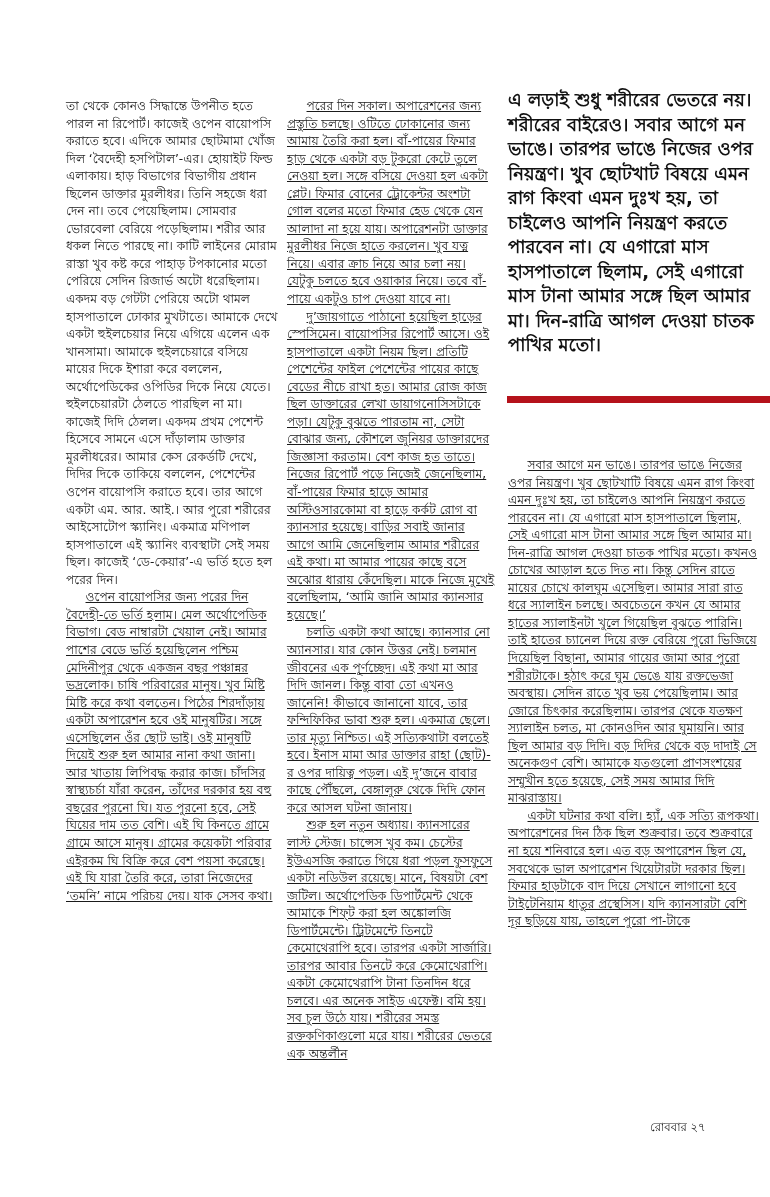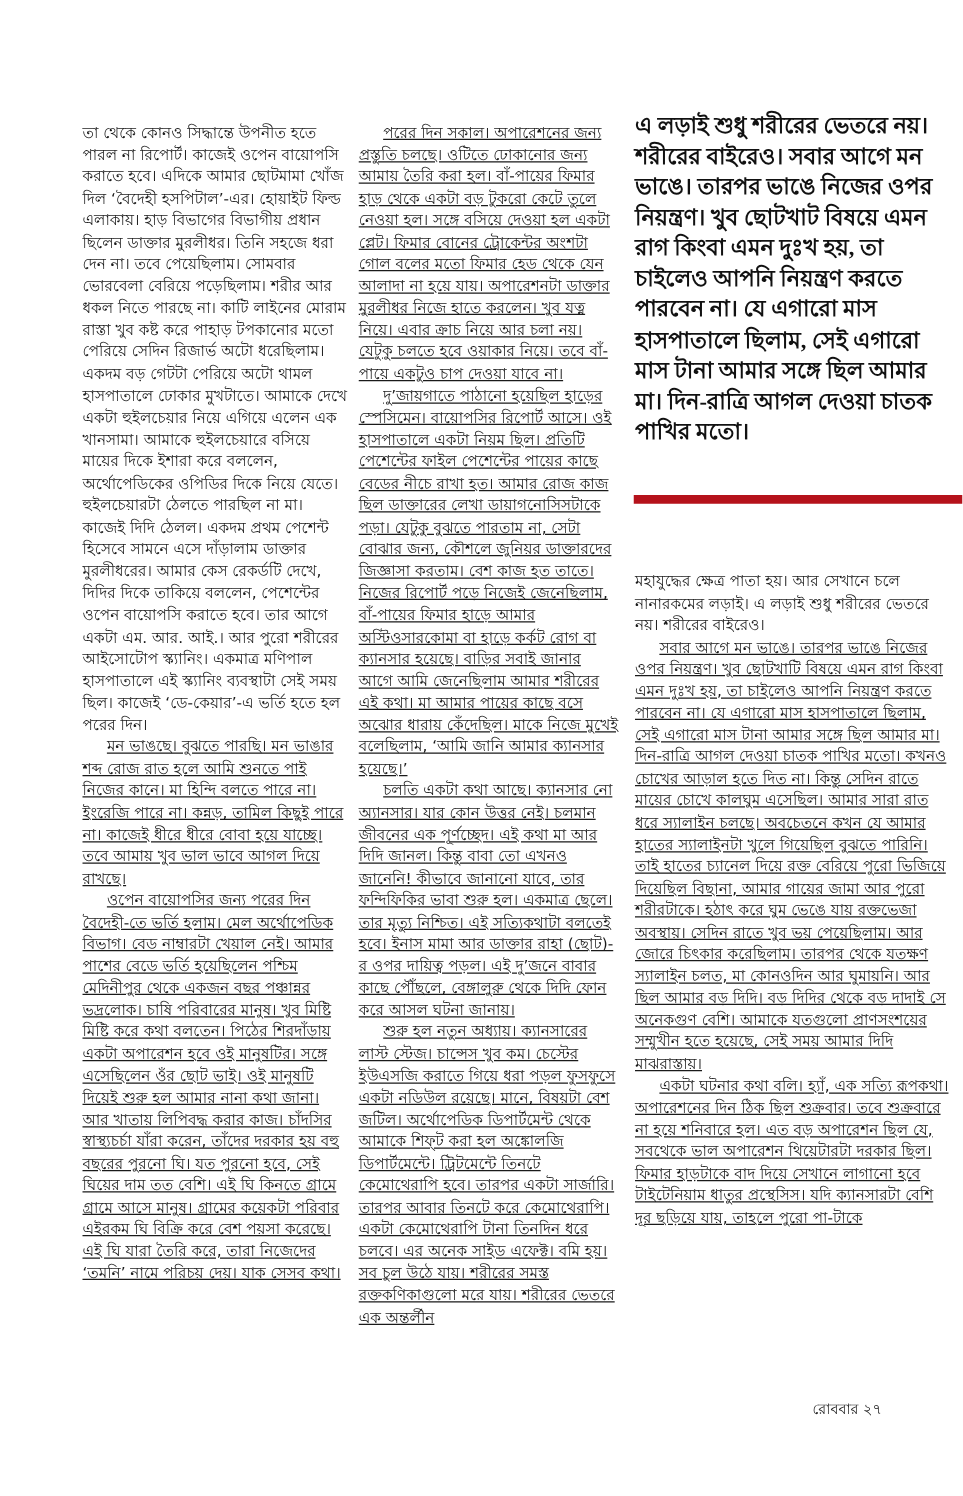--- a/index.html
+++ b/index.html
@@ -5,48 +5,46 @@
   html, body { margin: 0; padding: 0; background: #ffffff; }
   body { width: 770px; height: 1197px; position: relative; overflow: hidden;
          font-family: "DejaVu Sans", sans-serif; color: #1a1a1a; }
   .col { position: absolute; font-size: 12.2px; line-height: 17.55px; margin-top: 16px; }
   #col-left { left: 66px; top: 82px; width: 212px; }
   #col-mid { left: 287px; top: 82px; width: 208px; }
   #col-right { left: 508px; top: 441px; width: 252px; }
   .col p { margin: 0; text-align: left; }
   .col p.indent { text-indent: 1.6em; text-decoration: underline; }
   .pull { position: absolute; left: 508px; top: 88px; width: 255px;
-          font-size: 18px; line-height: 24.5px; font-weight: bold; color: #111; font-family: Liberation Serif, serif; }
+          font-size: 18px; line-height: 24.5px; font-weight: bold; color: #111; }
   .pull p { margin: 0; }
   .red-rule { position: absolute; left: 507px; top: 396px; width: 263px; height: 7px; background: #b5121b; }
   .footer { position: absolute; left: 650px; top: 1119px; font-size: 11.5px; color: #222; }
 </style>
 </head>
 <body>
 
 <div id="col-left" class="col">
   <p>তা থেকে কোনও সিদ্ধান্তে উপনীত হতে পারল না রিপোর্ট। কাজেই ওপেন বায়োপসি করাতে হবে। এদিকে আমার ছোটমামা খোঁজ দিল ‘বৈদেহী হসপিটাল’-এর। হোয়াইট ফিল্ড এলাকায়। হাড় বিভাগের বিভাগীয় প্রধান ছিলেন ডাক্তার মুরলীধর। তিনি সহজে ধরা দেন না। তবে পেয়েছিলাম। সোমবার ভোরবেলা বেরিয়ে পড়েছিলাম। শরীর আর ধকল নিতে পারছে না। কাটি লাইনের মোরাম রাস্তা খুব কষ্ট করে পাহাড় টপকানোর মতো পেরিয়ে সেদিন রিজার্ভ অটো ধরেছিলাম। একদম বড় গেটটা পেরিয়ে অটো থামল হাসপাতালে ঢোকার মুখটাতে। আমাকে দেখে একটা হুইলচেয়ার নিয়ে এগিয়ে এলেন এক খানসামা। আমাকে হুইলচেয়ারে বসিয়ে মায়ের দিকে ইশারা করে বললেন, অর্থোপেডিকের ওপিডির দিকে নিয়ে যেতে। হুইলচেয়ারটা ঠেলতে পারছিল না মা। কাজেই দিদি ঠেলল। একদম প্রথম পেশেন্ট হিসেবে সামনে এসে দাঁড়ালাম ডাক্তার মুরলীধরের। আমার কেস রেকর্ডটি দেখে, দিদির দিকে তাকিয়ে বললেন, পেশেন্টের ওপেন বায়োপসি করাতে হবে। তার আগে একটা এম. আর. আই.। আর পুরো শরীরের আইসোটোপ স্ক্যানিং। একমাত্র মণিপাল হাসপাতালে এই স্ক্যানিং ব্যবস্থাটা সেই সময় ছিল। কাজেই ‘ডে-কেয়ার’-এ ভর্তি হতে হল পরের দিন।</p>
-  <p class="indent">মন ভাঙছে। বুঝতে পারছি। মন ভাঙার শব্দ রোজ রাত হলে আমি শুনতে পাই নিজের কানে। মা হিন্দি বলতে পারে না। ইংরেজি পারে না। কন্নড়, তামিল কিছুই পারে না। কাজেই ধীরে ধীরে বোবা হয়ে যাচ্ছে। তবে আমায় খুব ভাল ভাবে আগল দিয়ে রাখছে।</p>
   <p class="indent">ওপেন বায়োপসির জন্য পরের দিন বৈদেহী-তে ভর্তি হলাম। মেল অর্থোপেডিক বিভাগ। বেড নাম্বারটা খেয়াল নেই। আমার পাশের বেডে ভর্তি হয়েছিলেন পশ্চিম মেদিনীপুর থেকে একজন বছর পঞ্চান্নর ভদ্রলোক। চাষি পরিবারের মানুষ। খুব মিষ্টি মিষ্টি করে কথা বলতেন। পিঠের শিরদাঁড়ায় একটা অপারেশন হবে ওই মানুষটির। সঙ্গে এসেছিলেন ওঁর ছোট ভাই। ওই মানুষটি দিয়েই শুরু হল আমার নানা কথা জানা। আর খাতায় লিপিবদ্ধ করার কাজ। চাঁদসির স্বাস্থ্যচর্চা যাঁরা করেন, তাঁদের দরকার হয় বহু বছরের পুরনো ঘি। যত পুরনো হবে, সেই ঘিয়ের দাম তত বেশি। এই ঘি কিনতে গ্রামে গ্রামে আসে মানুষ। গ্রামের কয়েকটা পরিবার এইরকম ঘি বিক্রি করে বেশ পয়সা করেছে। এই ঘি যারা তৈরি করে, তারা নিজেদের ‘তমনি’ নামে পরিচয় দেয়। যাক সেসব কথা।</p>
 </div>
 
 <div id="col-mid" class="col">
   <p class="indent">পরের দিন সকাল। অপারেশনের জন্য প্রস্তুতি চলছে। ওটিতে ঢোকানোর জন্য আমায় তৈরি করা হল। বাঁ-পায়ের ফিমার হাড় থেকে একটা বড় টুকরো কেটে তুলে নেওয়া হল। সঙ্গে বসিয়ে দেওয়া হল একটা প্লেট। ফিমার বোনের ট্রোকেন্টর অংশটা গোল বলের মতো ফিমার হেড থেকে যেন আলাদা না হয়ে যায়। অপারেশনটা ডাক্তার মুরলীধর নিজে হাতে করলেন। খুব যত্ন নিয়ে। এবার ক্রাচ নিয়ে আর চলা নয়। যেটুকু চলতে হবে ওয়াকার নিয়ে। তবে বাঁ-পায়ে একটুও চাপ দেওয়া যাবে না।</p>
   <p class="indent">দু’জায়গাতে পাঠানো হয়েছিল হাড়ের স্পেসিমেন। বায়োপসির রিপোর্ট আসে। ওই হাসপাতালে একটা নিয়ম ছিল। প্রতিটি পেশেন্টের ফাইল পেশেন্টের পায়ের কাছে বেডের নীচে রাখা হত। আমার রোজ কাজ ছিল ডাক্তারের লেখা ডায়াগনোসিসটাকে পড়া। যেটুকু বুঝতে পারতাম না, সেটা বোঝার জন্য, কৌশলে জুনিয়র ডাক্তারদের জিজ্ঞাসা করতাম। বেশ কাজ হত তাতে। নিজের রিপোর্ট পড়ে নিজেই জেনেছিলাম, বাঁ-পায়ের ফিমার হাড়ে আমার অস্টিওসারকোমা বা হাড়ে কর্কট রোগ বা ক্যানসার হয়েছে। বাড়ির সবাই জানার আগে আমি জেনেছিলাম আমার শরীরের এই কথা। মা আমার পায়ের কাছে বসে অঝোর ধারায় কেঁদেছিল। মাকে নিজে মুখেই বলেছিলাম, ‘আমি জানি আমার ক্যানসার হয়েছে।’</p>
   <p class="indent">চলতি একটা কথা আছে। ক্যানসার নো অ্যানসার। যার কোন উত্তর নেই। চলমান জীবনের এক পূর্ণচ্ছেদ। এই কথা মা আর দিদি জানল। কিন্তু বাবা তো এখনও জানেনি! কীভাবে জানানো যাবে, তার ফন্দিফিকির ভাবা শুরু হল। একমাত্র ছেলে। তার মৃত্যু নিশ্চিত। এই সত্যিকথাটা বলতেই হবে। ইনাস মামা আর ডাক্তার রাহা (ছোট)-র ওপর দায়িত্ব পড়ল। এই দু’জনে বাবার কাছে পৌঁছলে, বেঙ্গালুরু থেকে দিদি ফোন করে আসল ঘটনা জানায়।</p>
   <p class="indent">শুরু হল নতুন অধ্যায়। ক্যানসারের লাস্ট স্টেজ। চান্সেস খুব কম। চেস্টের ইউএসজি করাতে গিয়ে ধরা পড়ল ফুসফুসে একটা নডিউল রয়েছে। মানে, বিষয়টা বেশ জটিল। অর্থোপেডিক ডিপার্টমেন্ট থেকে আমাকে শিফ্‌ট করা হল অঙ্কোলজি ডিপার্টমেন্টে। ট্রিটমেন্টে তিনটে কেমোথেরাপি হবে। তারপর একটা সার্জারি। তারপর আবার তিনটে করে কেমোথেরাপি। একটা কেমোথেরাপি টানা তিনদিন ধরে চলবে। এর অনেক সাইড এফেক্ট। বমি হয়। সব চুল উঠে যায়। শরীরের সমস্ত রক্তকণিকাগুলো মরে যায়। শরীরের ভেতরে এক অন্তর্লীন</p>
 </div>
 
 <div class="pull">
   <p>এ লড়াই শুধু শরীরের ভেতরে নয়। শরীরের বাইরেও। সবার আগে মন ভাঙে। তারপর ভাঙে নিজের ওপর নিয়ন্ত্রণ। খুব ছোটখাট বিষয়ে এমন রাগ কিংবা এমন দুঃখ হয়, তা চাইলেও আপনি নিয়ন্ত্রণ করতে পারবেন না। যে এগারো মাস হাসপাতালে ছিলাম, সেই এগারো মাস টানা আমার সঙ্গে ছিল আমার মা। দিন-রাত্রি আগল দেওয়া চাতক পাখির মতো।</p>
 </div>
 
 <div class="red-rule" style="background: rgb(181, 18, 27);"></div>
 
 <div id="col-right" class="col">
-  <p>মহাযুদ্ধের ক্ষেত্র পাতা হয়। আর সেখানে চলে নানারকমের লড়াই। এ লড়াই শুধু শরীরের ভেতরে নয়। শরীরের বাইরেও।</p>
   <p class="indent">সবার আগে মন ভাঙে। তারপর ভাঙে নিজের ওপর নিয়ন্ত্রণ। খুব ছোটখাটি বিষয়ে এমন রাগ কিংবা এমন দুঃখ হয়, তা চাইলেও আপনি নিয়ন্ত্রণ করতে পারবেন না। যে এগারো মাস হাসপাতালে ছিলাম, সেই এগারো মাস টানা আমার সঙ্গে ছিল আমার মা। দিন-রাত্রি আগল দেওয়া চাতক পাখির মতো। কখনও চোখের আড়াল হতে দিত না। কিন্তু সেদিন রাতে মায়ের চোখে কালঘুম এসেছিল। আমার সারা রাত ধরে স্যালাইন চলছে। অবচেতনে কখন যে আমার হাতের স্যালাইনটা খুলে গিয়েছিল বুঝতে পারিনি। তাই হাতের চ্যানেল দিয়ে রক্ত বেরিয়ে পুরো ভিজিয়ে দিয়েছিল বিছানা, আমার গায়ের জামা আর পুরো শরীরটাকে। হঠাৎ করে ঘুম ভেঙে যায় রক্তভেজা অবস্থায়। সেদিন রাতে খুব ভয় পেয়েছিলাম। আর জোরে চিৎকার করেছিলাম। তারপর থেকে যতক্ষণ স্যালাইন চলত, মা কোনওদিন আর ঘুমায়নি। আর ছিল আমার বড় দিদি। বড় দিদির থেকে বড় দাদাই সে অনেকগুণ বেশি। আমাকে যতগুলো প্রাণসংশয়ের সম্মুখীন হতে হয়েছে, সেই সময় আমার দিদি মাঝরাস্তায়।</p>
   <p class="indent">একটা ঘটনার কথা বলি। হ্যাঁ, এক সত্যি রূপকথা। অপারেশনের দিন ঠিক ছিল শুক্রবার। তবে শুক্রবারে না হয়ে শনিবারে হল। এত বড় অপারেশন ছিল যে, সবথেকে ভাল অপারেশন থিয়েটারটা দরকার ছিল। ফিমার হাড়টাকে বাদ দিয়ে সেখানে লাগানো হবে টাইটেনিয়াম ধাতুর প্রস্থেসিস। যদি ক্যানসারটা বেশি দূর ছড়িয়ে যায়, তাহলে পুরো পা-টাকে</p>
 </div>
 
 <div class="footer">
   <span>রোববার ২৭</span>
 </div>
 
 </body></html>

